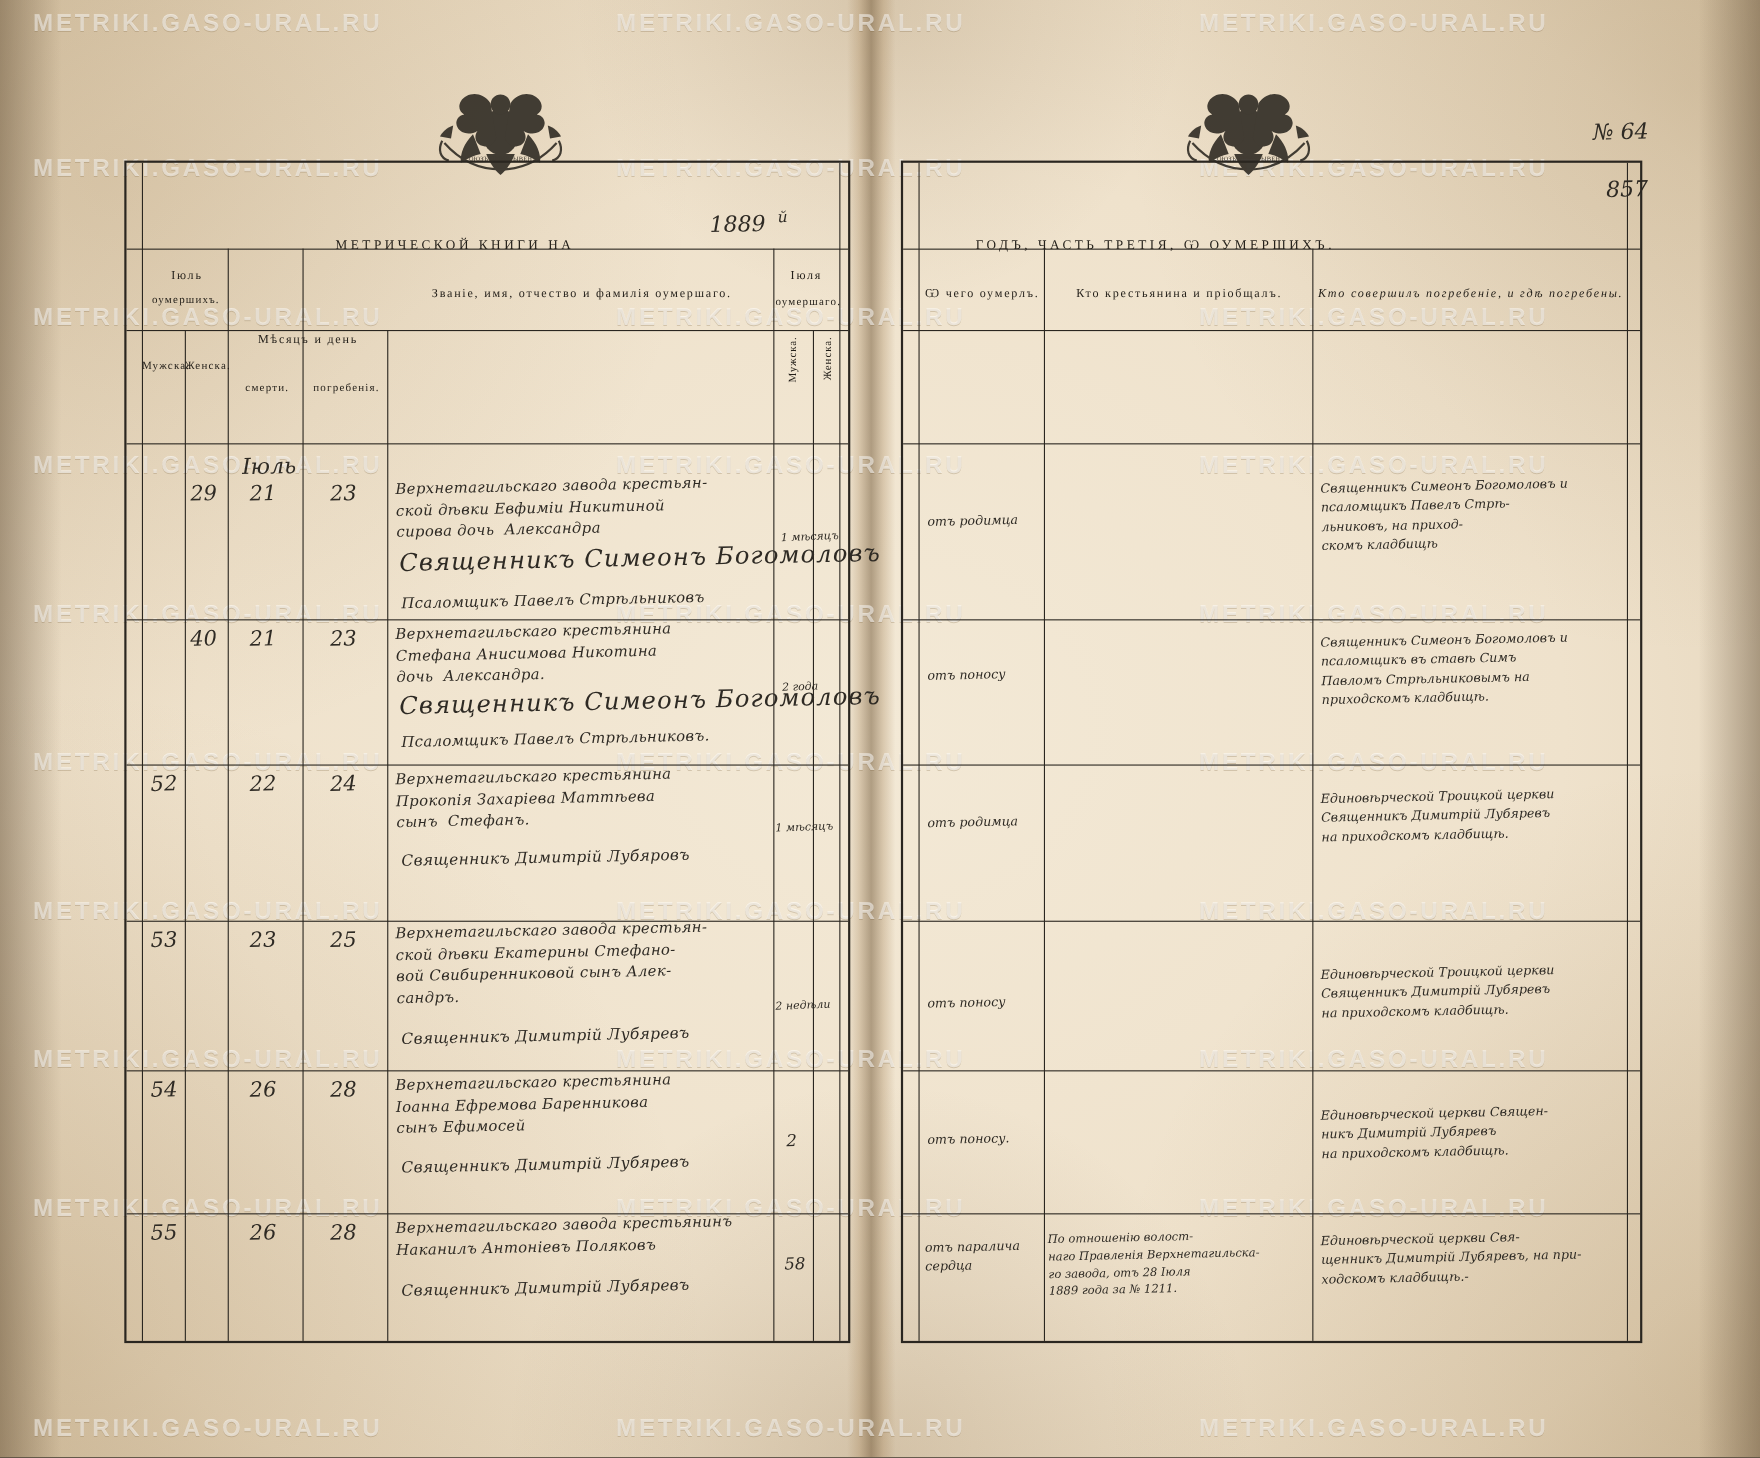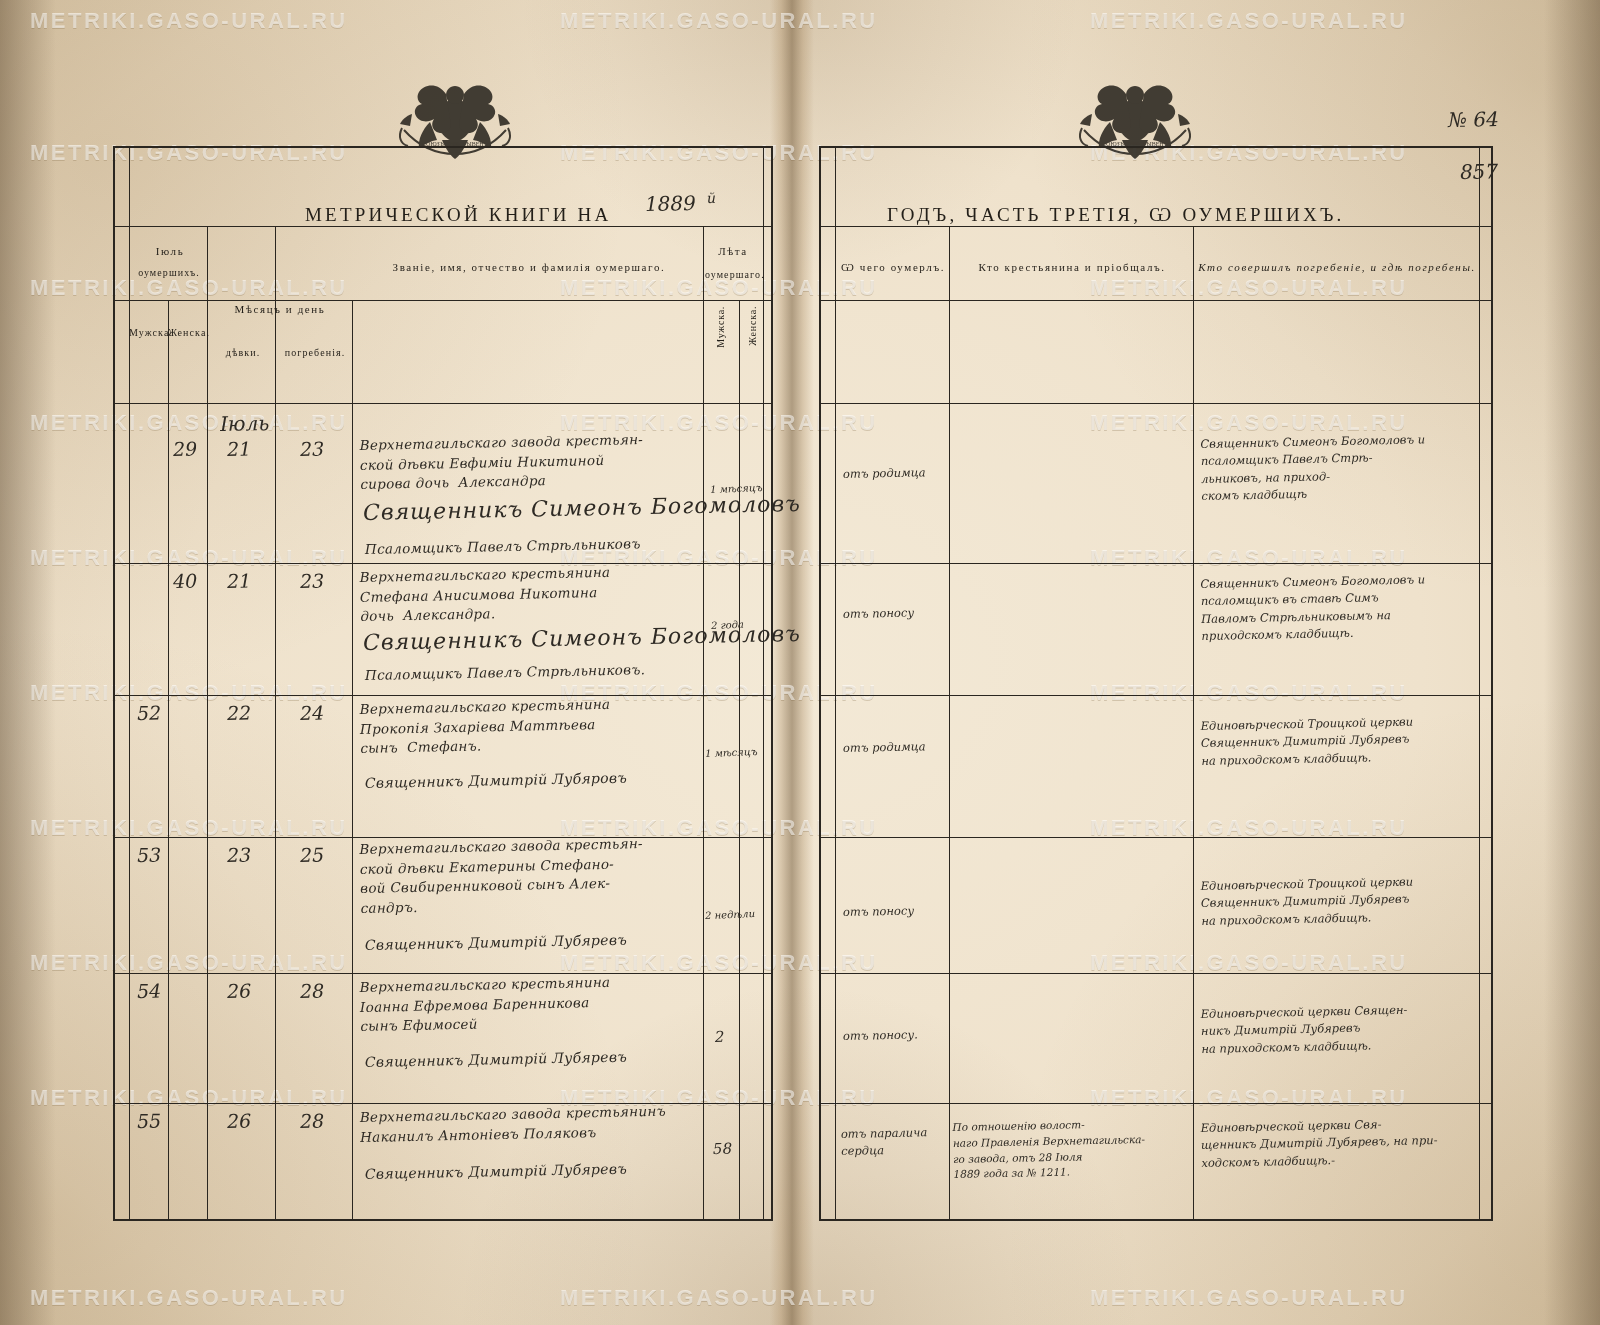--- a/index.html
+++ b/index.html
@@ -95,22 +95,22 @@
     font-family: "Liberation Serif", serif;
     font-size: 11px;
     letter-spacing: 1.6px;
     color: #231f19;
     text-align: center;
     line-height: 1.35;
   }
   .hdr.small { font-size: 10px; letter-spacing: 1.1px; }
   .title-row {
     position: absolute;
-    top: 56px;
-    font-size: 19px;
+    top: 67px;
+    font-size: 12px;
     letter-spacing: 3.2px;
     color: #231f19;
   }
 
   
   .crest { position: absolute; width: 130px; height: 92px; }
   .crest svg { width: 100%; height: 100%; display: block; opacity: .88; }
 
   
   .hw {
@@ -242,26 +242,26 @@
       <div class="vline" style="left:648px;"></div>
 
       <div class="title-row" style="left:190px;">МЕТРИЧЕСКОЙ КНИГИ НА</div>
 
       <div class="hdr" style="left:20px;  top:96px;  width:70px;">Іюль</div>
       <div class="hdr small" style="left:14px; top:118px; width:80px;">оумершихъ.</div>
       <div class="hdr small" style="left:14px; top:178px; width:40px;">Мужска.</div>
       <div class="hdr small" style="left:53px; top:178px; width:40px;">Женска.</div>
 
       <div class="hdr" style="left:96px; top:106px; width:138px;margin-top:48px;">Мѣсяцъ и день</div>
-      <div class="hdr small" style="left:96px; top:198px; width:64px;">дѣвки.</div>
+      <div class="hdr small" style="left:96px; top:198px; width:64px;">смерти.</div>
       <div class="hdr small" style="left:163px; top:198px; width:74px;">погребенія.</div>
 
       <div class="hdr" style="left:243px; top:112px; width:342px;">Званіе, имя, отчество и фамилія оумершаго.</div>
 
-      <div class="hdr" style="left:590px; top:96px; width:56px;">Лѣта</div>
+      <div class="hdr" style="left:590px; top:96px; width:56px;">Іюля</div>
       <div class="hdr small" style="left:590px; top:120px; width:56px;">оумершаго.</div>
       <div class="hdr small" style="left:589px; top:176px; width:34px; transform:rotate(-90deg); transform-origin:center; letter-spacing:.8px;">Мужска.</div>
       <div class="hdr small" style="left:623px; top:176px; width:30px; transform:rotate(-90deg); transform-origin:center; letter-spacing:.8px;">Женска.</div>
 
       <div class="hw big rot-1" style="left:105px; top:264px;">Іюль</div>
 
       <div class="hw big rot-1" style="left:530px; top:44px;">1889</div>
       <div class="hw rot-1" style="left:592px; top:42px; font-size:14px;">й</div>
 
       <div class="hw num rot-1" style="left:58px;  top:290px;">29</div>

